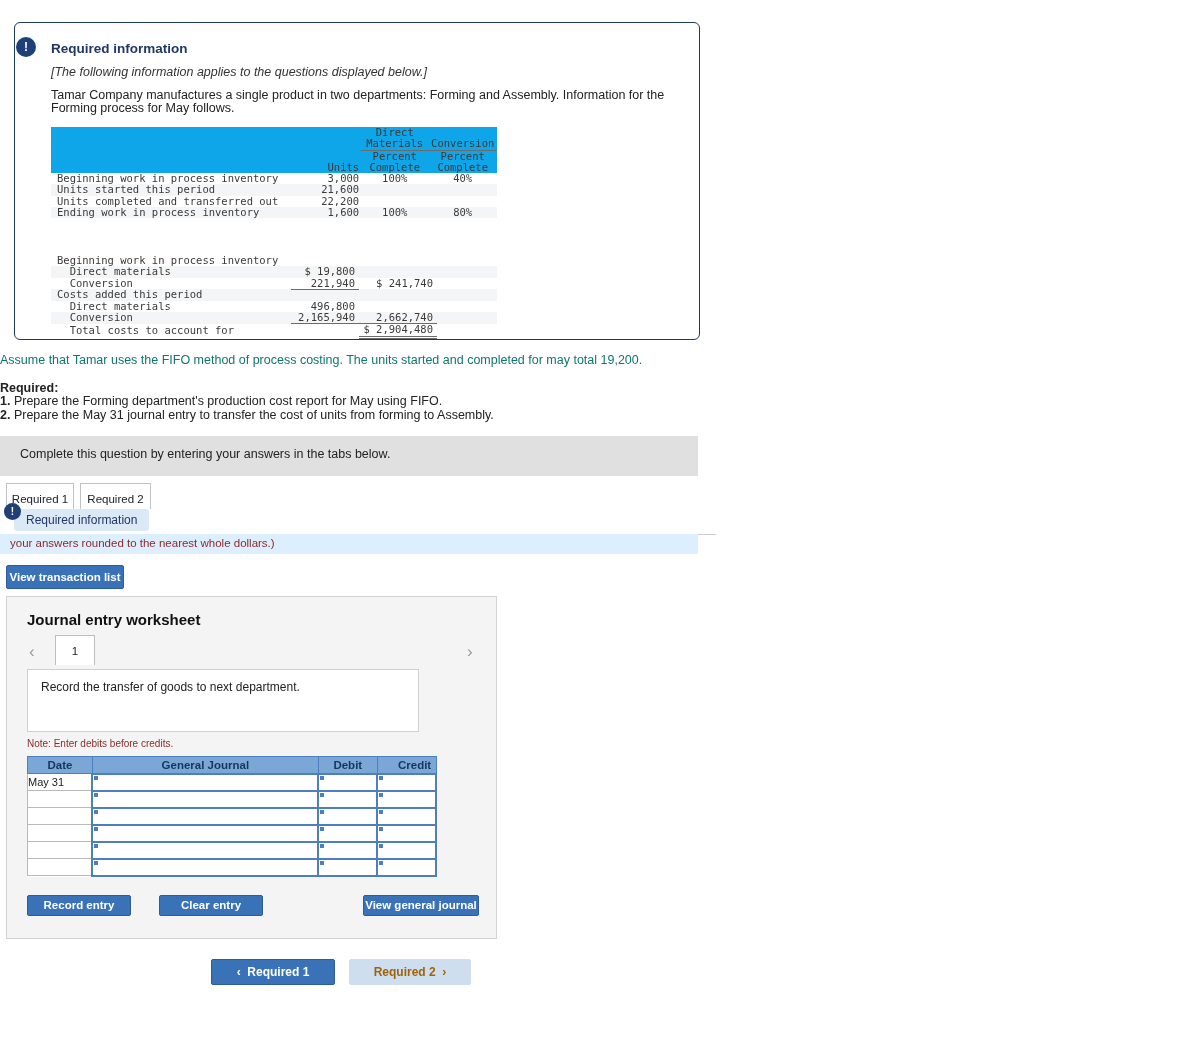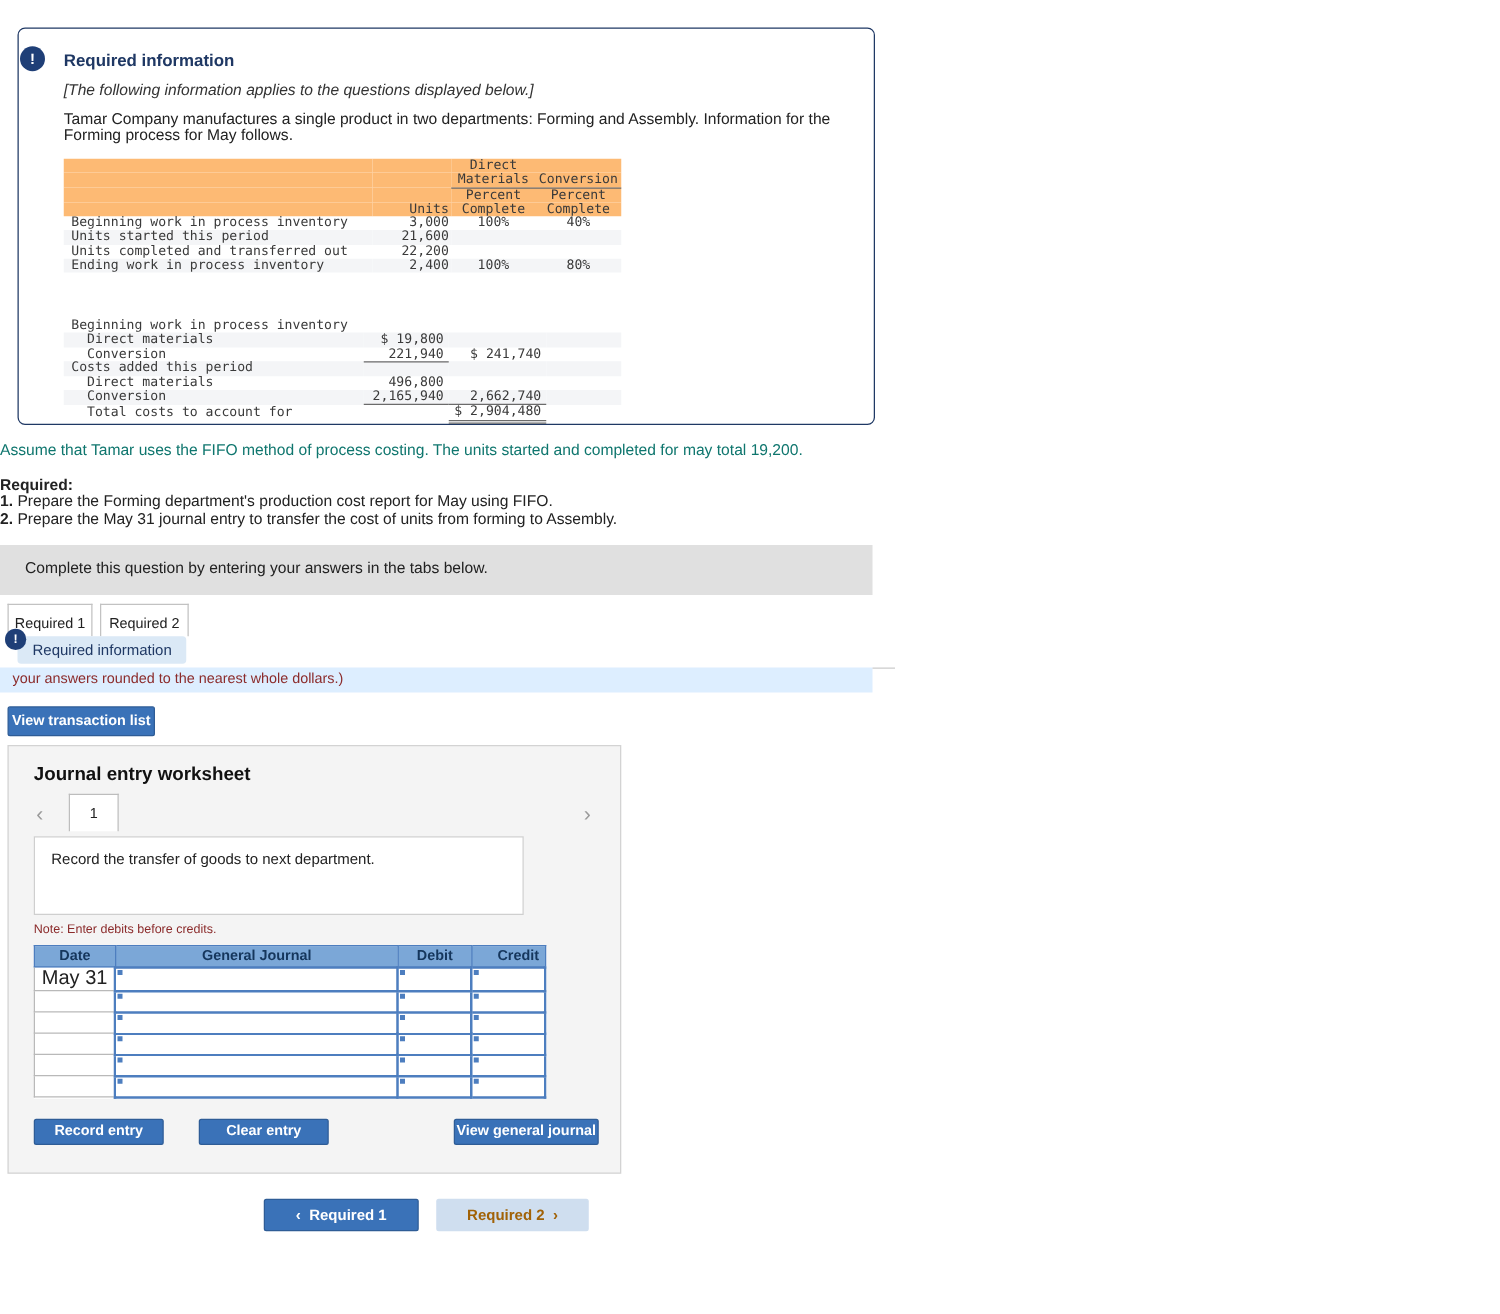--- a/index.html
+++ b/index.html
@@ -48,21 +48,21 @@
     width: 446px;
     font-family: "DejaVu Sans Mono", monospace;
     font-size: 10.5px; color: #3a3a3a;
     border-collapse: collapse;
   }
   .data-tbl td { padding: 0 2px; height: 11.3px; line-height: 11.3px; white-space: pre; }
   .c-label { width: 242px; text-align: left; padding-left: 6px !important; }
   .c-units { width: 62px; text-align: right; }
   .c-dm    { width: 66px; text-align: center; }
   .c-cv    { width: 66px; text-align: center; }
-  .hdr-shade td { background: #fdba74; }
+  .hdr-shade td { background: #0ea5e9; }
   .zebra td { background: #f4f5f7; }
   .center { text-align: center; }
   .rt { text-align: right; }
   .ul-thin { border-bottom: 1px solid #6b6b6b; }
   .dbl-ul { border-bottom: 3px double #6b6b6b; }
   .spacer td { height: 7px; }
 
   
   .c2-label { width: 240px; text-align: left; padding-left: 6px !important; }
   .c2-a { width: 68px; text-align: right; padding-right: 4px !important; }
@@ -195,21 +195,21 @@
   }
   .je td {
     border: 1px solid #b9b9b9;
     height: 17px; padding: 0;
     background: #fff;
   }
   .je .w-date { width: 64px; margin-top: 33px; }
   .je .w-gj   { width: 223px; }
   .je .w-deb  { width: 58px; }
   .je .w-cre  { width: 58px; padding-left: 16px; }
-  .je .date-val { font-size: 16px; color: #222; text-align: center; }
+  .je .date-val { font-size: 11px; color: #222; }
   .cell-input {
     position: relative;
     border: 2px solid #4d7ebf !important;
     background: #fff;
   }
   .cell-input::before {
     content: ""; position: absolute; left: 1px; top: 1px;
     width: 4px; height: 4px; background: #4d7ebf;
   }
 
@@ -283,21 +283,21 @@
           <td class="c-cv"></td>
         </tr>
         <tr>
           <td class="c-label">Units completed and transferred out</td>
           <td class="c-units">22,200</td>
           <td class="c-dm"></td>
           <td class="c-cv"></td>
         </tr>
         <tr class="zebra">
           <td class="c-label">Ending work in process inventory</td>
-          <td class="c-units">2,400</td>
+          <td class="c-units">1,600</td>
           <td class="c-dm">100%</td>
           <td class="c-cv">80%</td>
         </tr>
         <tr class="spacer">
             <td colspan="4"></td>
           </tr>
       </tbody>
     </table>
 
     <table class="data-tbl" style="top:232px;">

